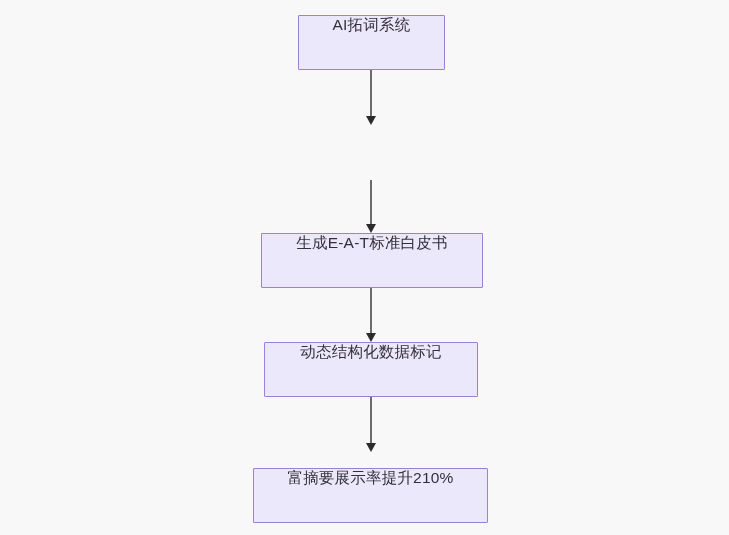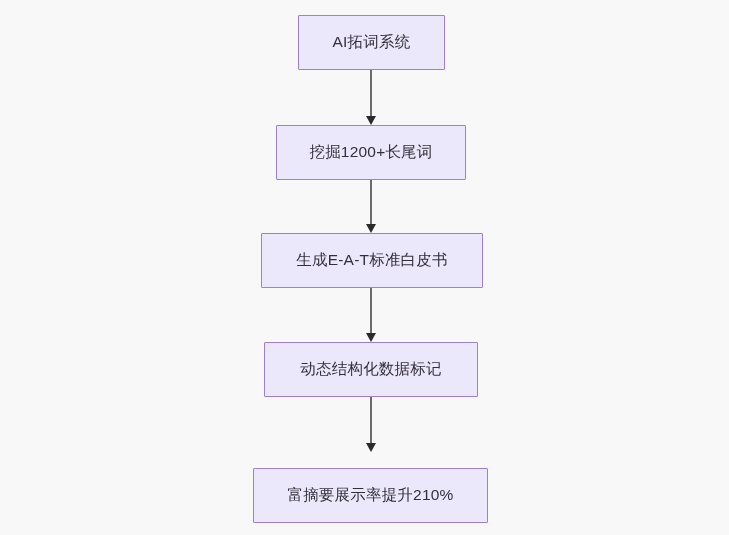--- a/index.html
+++ b/index.html
@@ -17,21 +17,20 @@
     position: relative;
     width: 729px;
     height: 535px;
   }
   .node {
     position: absolute;
     box-sizing: border-box;
     background: #ece8fb;
     border: 1.6px solid #9d7fdb;
     display: flex;
-    align-items: center;
     justify-content: center;
     border-radius: 1px;
   }
   .node-label {
     font-size: 15.5px;
     color: #332f3a;
     line-height: 1.2;
     white-space: nowrap;
     letter-spacing: 0.2px;
   }
@@ -75,23 +74,20 @@
     <div class="connector-head" style="top: 45px;"></div>
   </div>
   <div class="connector" id="conn-3" style="left: 371px; top: 397px;">
     <div class="connector-line" style="height: 47px;"></div>
     <div class="connector-head" style="top: 46px;"></div>
   </div>
 
   <div class="node" id="node-box-0" style="left: 298px; top: 15px; width: 147px; height: 55px;">
     <span class="node-label">AI拓词系统</span>
   </div>
-  <div class="node" id="node-box-1" style="left: 276px; top: 125px; width: 190px; height: 55px;">
-    <span class="node-label">挖掘1200+长尾词</span>
-  </div>
   <div class="node" id="node-box-2" style="left: 261px; top: 233px; width: 222px; height: 55px;">
     <span class="node-label">生成E-A-T标准白皮书</span>
   </div>
   <div class="node" id="node-box-3" style="left: 264px; top: 342px; width: 214px; height: 55px;">
     <span class="node-label">动态结构化数据标记</span>
   </div>
   <div class="node" id="node-box-4" style="left: 253px; top: 452px; width: 235px; height: 55px; margin-top: 16px;">
     <span class="node-label">富摘要展示率提升210%</span>
   </div>
 

